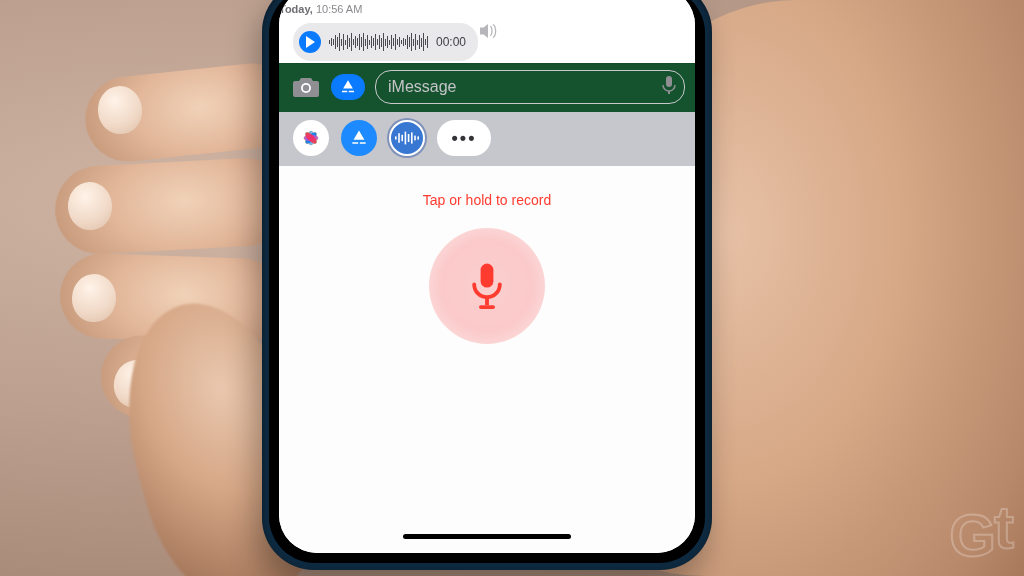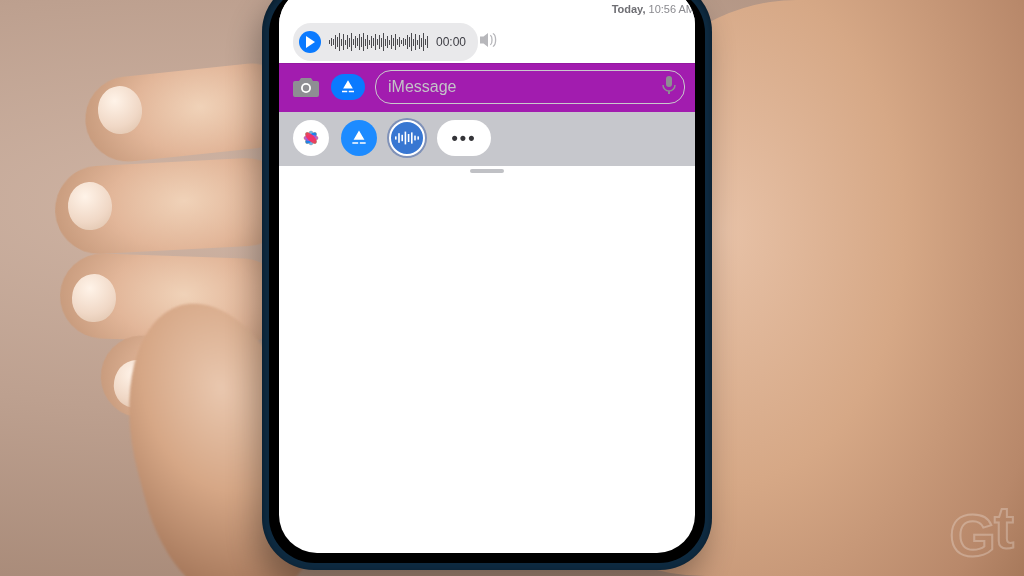--- a/index.html
+++ b/index.html
@@ -111,29 +111,28 @@
     border-radius: 3px;
     background: #000;
   }
 
   
   .conversation {
     background: #fff;
     padding-top: 10px;
   }
   .timestamp {
-    text-align: right;
+    text-align: left;
     font-size: 11px;
     color: #8a8a8f;
     margin: 6px 0 8px;
   }
   .timestamp b { color: #6e6e73; font-weight: 600; }
   .voice-bubble-row {
     display: flex;
-    align-items: center;
     gap: 0;
     padding-left: 14px;
     margin-bottom: 2px;
   }
   .voice-bubble {
     display: inline-flex;
     align-items: center;
     gap: 8px;
     background: #e9e9eb;
     border-radius: 18px;
@@ -173,21 +172,21 @@
     margin-top: 2px;
     margin-bottom: 10px;
   }
 
   
   .input-bar {
     display: flex;
     align-items: center;
     gap: 10px;
     padding: 6px 10px 8px 12px;
-    background: #a21caf;
+    background: #14532d;
     border-top: 0.5px solid rgba(0,0,0,0.08);
   }
   .cam-btn {
     width: 30px;
     height: 26px;
     display:flex; align-items:center; justify-content:center;
   }
   .cam-btn svg { fill: #8e8e93; }
   .appstore-pill {
     width: 34px;
@@ -447,20 +446,32 @@
                 <rect x="20" y="2" width="2" height="14"></rect>
                 <rect x="24" y="6" width="2" height="6"></rect>
                 <rect x="28" y="7" width="2" height="4"></rect>
               </g>
             </svg>
           </div>
           <div class="tray-icon more-icon">•••</div>
           <div class="tray-handle"></div>
         </div>
 
+        <div class="record-panel">
+          <div class="record-hint">Tap or hold to record</div>
+          <div class="record-btn">
+            <svg width="40" height="48" viewBox="0 0 24 30">
+              <rect x="8" y="1" width="8" height="15" rx="4"></rect>
+              <path d="M4 14a8 8 0 0 0 16 0" fill="none" stroke="#ff3b30" stroke-width="2.4" stroke-linecap="round"></path>
+              <rect x="10.8" y="22" width="2.4" height="5"></rect>
+              <rect x="7" y="27" width="10" height="2.4" rx="1.2"></rect>
+            </svg>
+          </div>
+          <div class="home-indicator"></div>
+        </div>
 
       </div>
     </div>
   </div>
 
   <div class="watermark">
     <span>G</span>
       <span class="t">t</span>
   </div>
 

